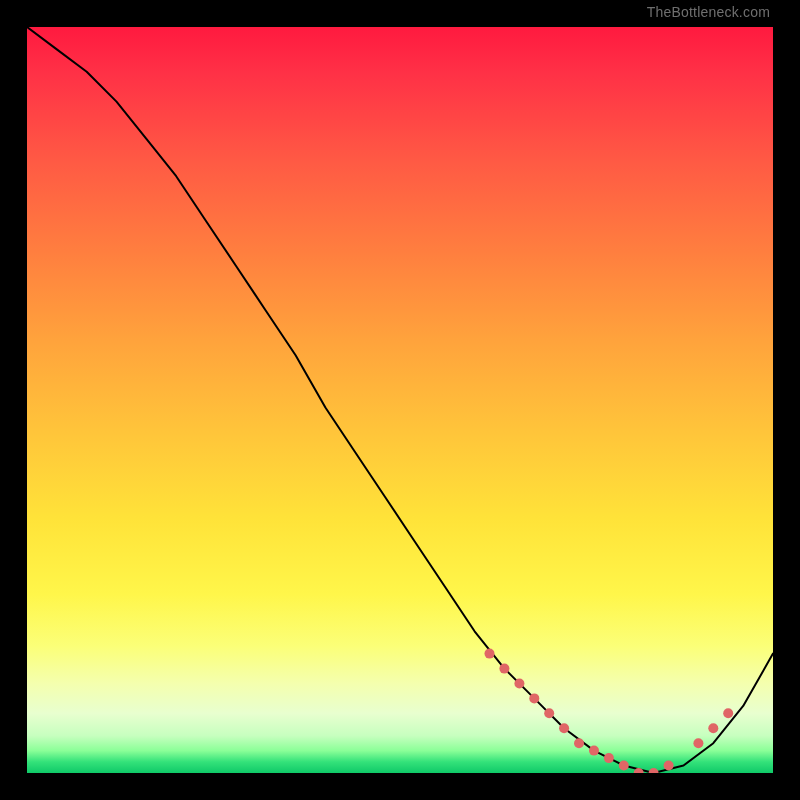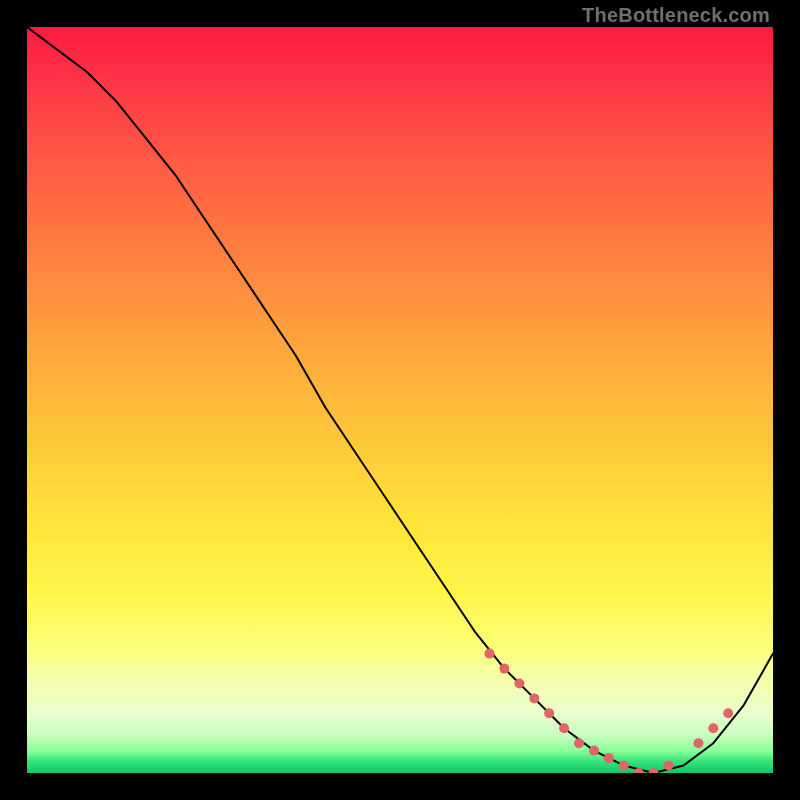--- a/index.html
+++ b/index.html
@@ -41,22 +41,22 @@
       #8bff98 97%,
       #34e27a 98.5%,
       #0fc968 100%
     );
   }
   .watermark {
     position: absolute;
     top: 4px;
     right: 30px;
     color: #6f6f6f;
-    font-size: 20px;
-    font-weight: 700;
+    font-size: 14px;
+    font-weight: 400;
     letter-spacing: 0.2px;
     user-select: none;
   }
   svg.curve {
     position: absolute;
     left: 0;
     top: 0;
     width: 746px;
     height: 746px;
   }

